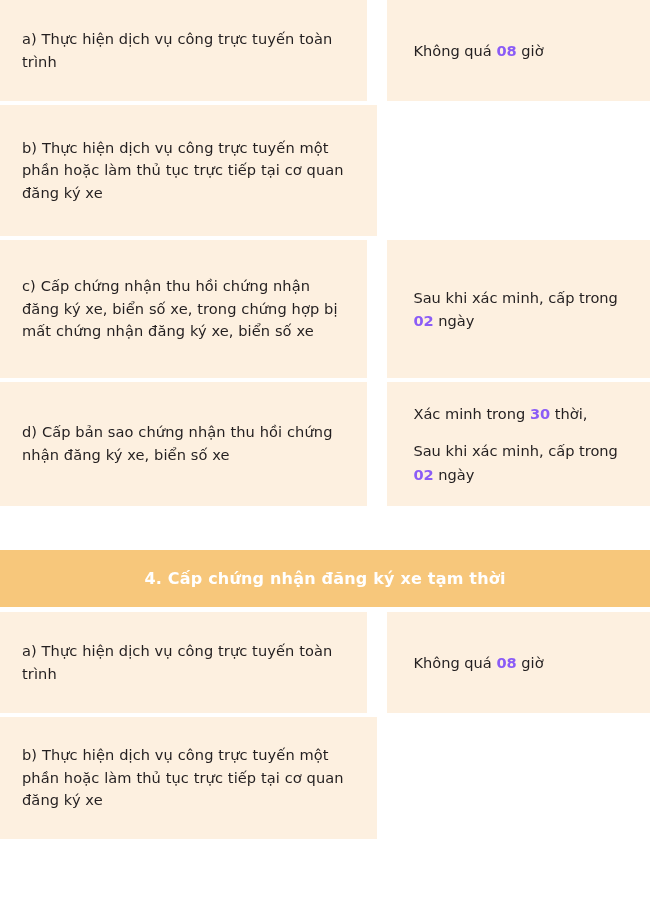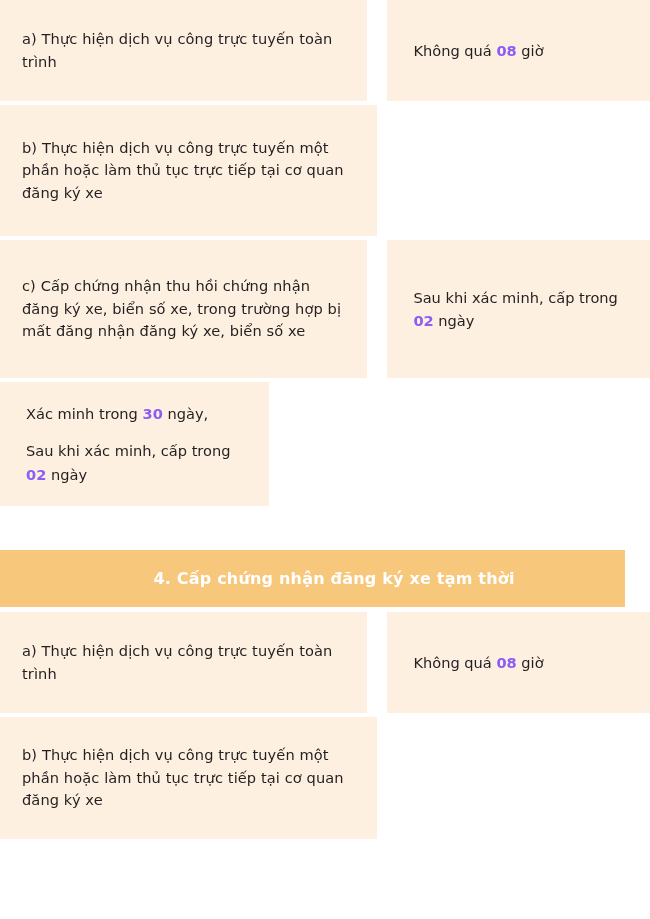--- a/index.html
+++ b/index.html
@@ -70,27 +70,26 @@
     display: flex;
     flex-direction: column;
     gap: 14px;
   }
   .section-gap {
     height: 44px;
     background: #ffffff;
     width: 650px;
   }
   .section-header {
-    width: 582px;
+    width: 650px;
     height: 57px;
     background: #f7c77b;
     display: flex;
     align-items: center;
     justify-content: center;
-    padding-left: 43px;
   }
   .section-header-text {
     color: #ffffff;
     font-size: 16px;
     font-weight: bold;
     letter-spacing: 0.2px;
     font-family: "DejaVu Sans", sans-serif;
   }
   .after-header-gap {
     height: 5px;
@@ -127,35 +126,38 @@
     <div class="row">
       <div class="cell cell-left h-b">
         <span class="txt">b) Thực hiện dịch vụ công trực tuyến một phần hoặc làm thủ tục trực tiếp tại cơ quan đăng ký xe</span>
       </div>
     </div>
 
     <div class="row-gap"></div>
 
     <div class="row">
       <div class="cell cell-left h-c">
-        <span class="txt">c) Cấp chứng nhận thu hồi chứng nhận đăng ký xe, biển số xe, trong trường hợp bị mất đăng nhận đăng ký xe, biển số xe</span>
+        <span class="txt">c) Cấp chứng nhận thu hồi chứng nhận đăng ký xe, biển số xe, trong chứng hợp bị mất chứng nhận đăng ký xe, biển số xe</span>
       </div>
       <div class="cell cell-right h-c">
         <div class="right-block">
           <div class="txt-right"><span>Sau khi xác minh, cấp trong </span><span class="num">02</span><span> ngày</span></div>
         </div>
       </div>
     </div>
 
     <div class="row-gap"></div>
 
     <div class="row">
+      <div class="cell cell-left h-d">
+        <span class="txt">d) Cấp bản sao chứng nhận thu hồi chứng nhận đăng ký xe, biển số xe</span>
+      </div>
       <div class="cell cell-right h-d">
         <div class="right-block">
-          <div class="txt-right"><span>Xác minh trong </span><span class="num">30</span><span> ngày,</span></div>
+          <div class="txt-right"><span>Xác minh trong </span><span class="num">30</span><span> thời,</span></div>
           <div class="txt-right"><span>Sau khi xác minh, cấp trong </span><span class="num">02</span><span> ngày</span></div>
         </div>
       </div>
     </div>
 
   </div>
 
   <div class="section-gap"></div>
 
   <div class="section-header">

